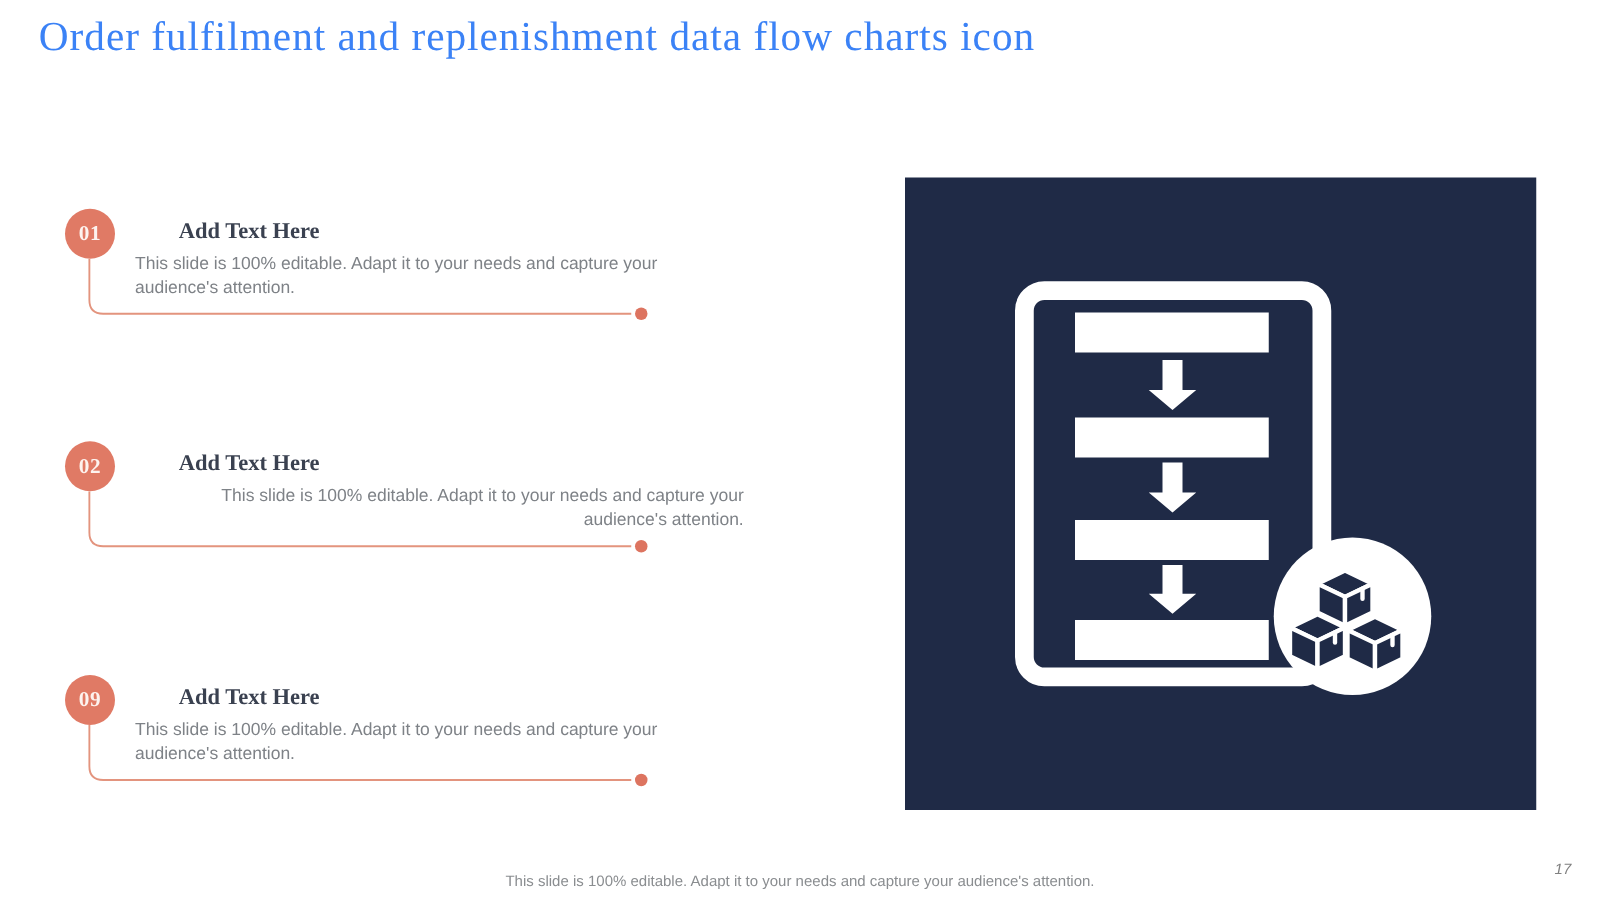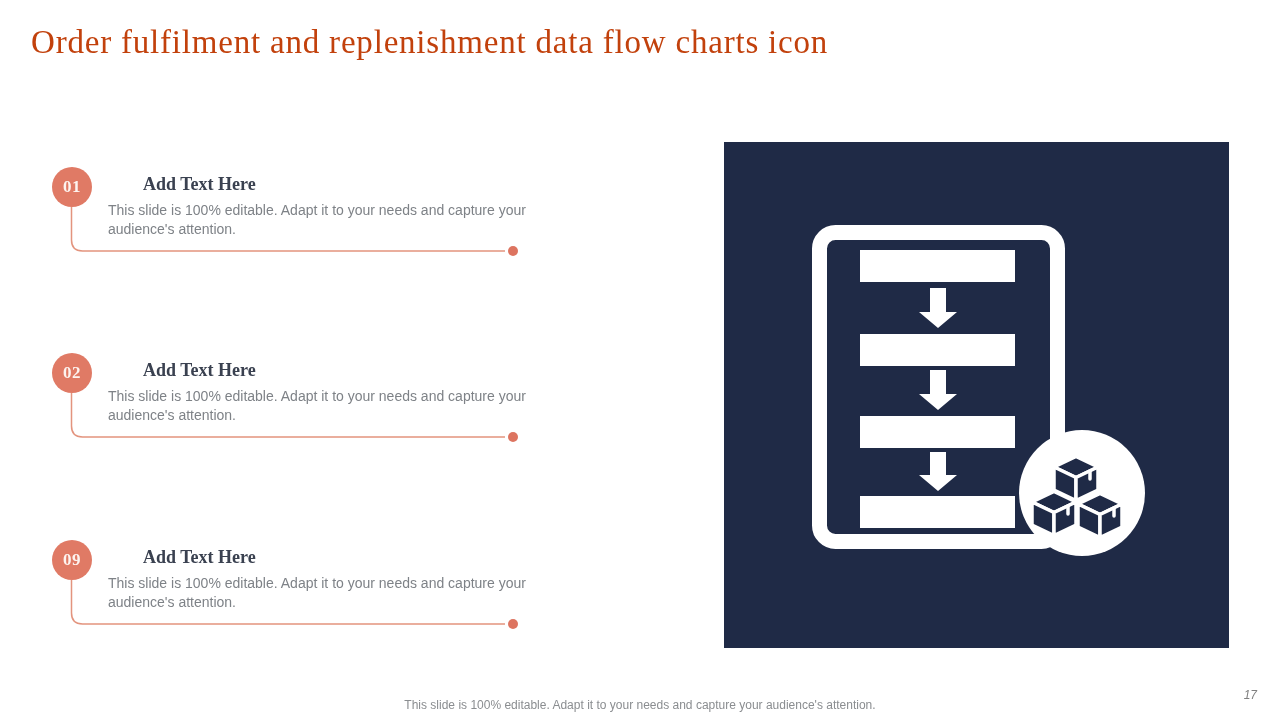--- a/index.html
+++ b/index.html
@@ -10,33 +10,33 @@
     height: 720px;
     background: #ffffff;
     overflow: hidden;
     font-family: "Liberation Sans", sans-serif;
   }
 
   
   .slide-title {
     position: absolute;
     left: 31px;
-    top: 24px;
+    top: 12px;
     font-family: "Liberation Serif", "DejaVu Serif", serif;
     font-size: 33px;
     font-weight: 500;
     letter-spacing: 0.8px;
-    color: #c2410c;
+    color: #3b82f6;
     white-space: nowrap;
   }
 
   
   .item { position: absolute; left: 0; width: 620px; height: 120px; padding-left: 16px; }
   .item-1 { top: 167px; }
-  .item-2 { top: 353px; }
+  .item-2 { top: 353px; text-align: right; }
   .item-3 { top: 540px; }
 
   .num-badge {
     position: absolute;
     left: 52px; top: 0;
     width: 40px; height: 40px;
     border-radius: 50%;
     background: #E07A65;
     color: #fdf3ef;
     font-family: "Liberation Serif", serif;

